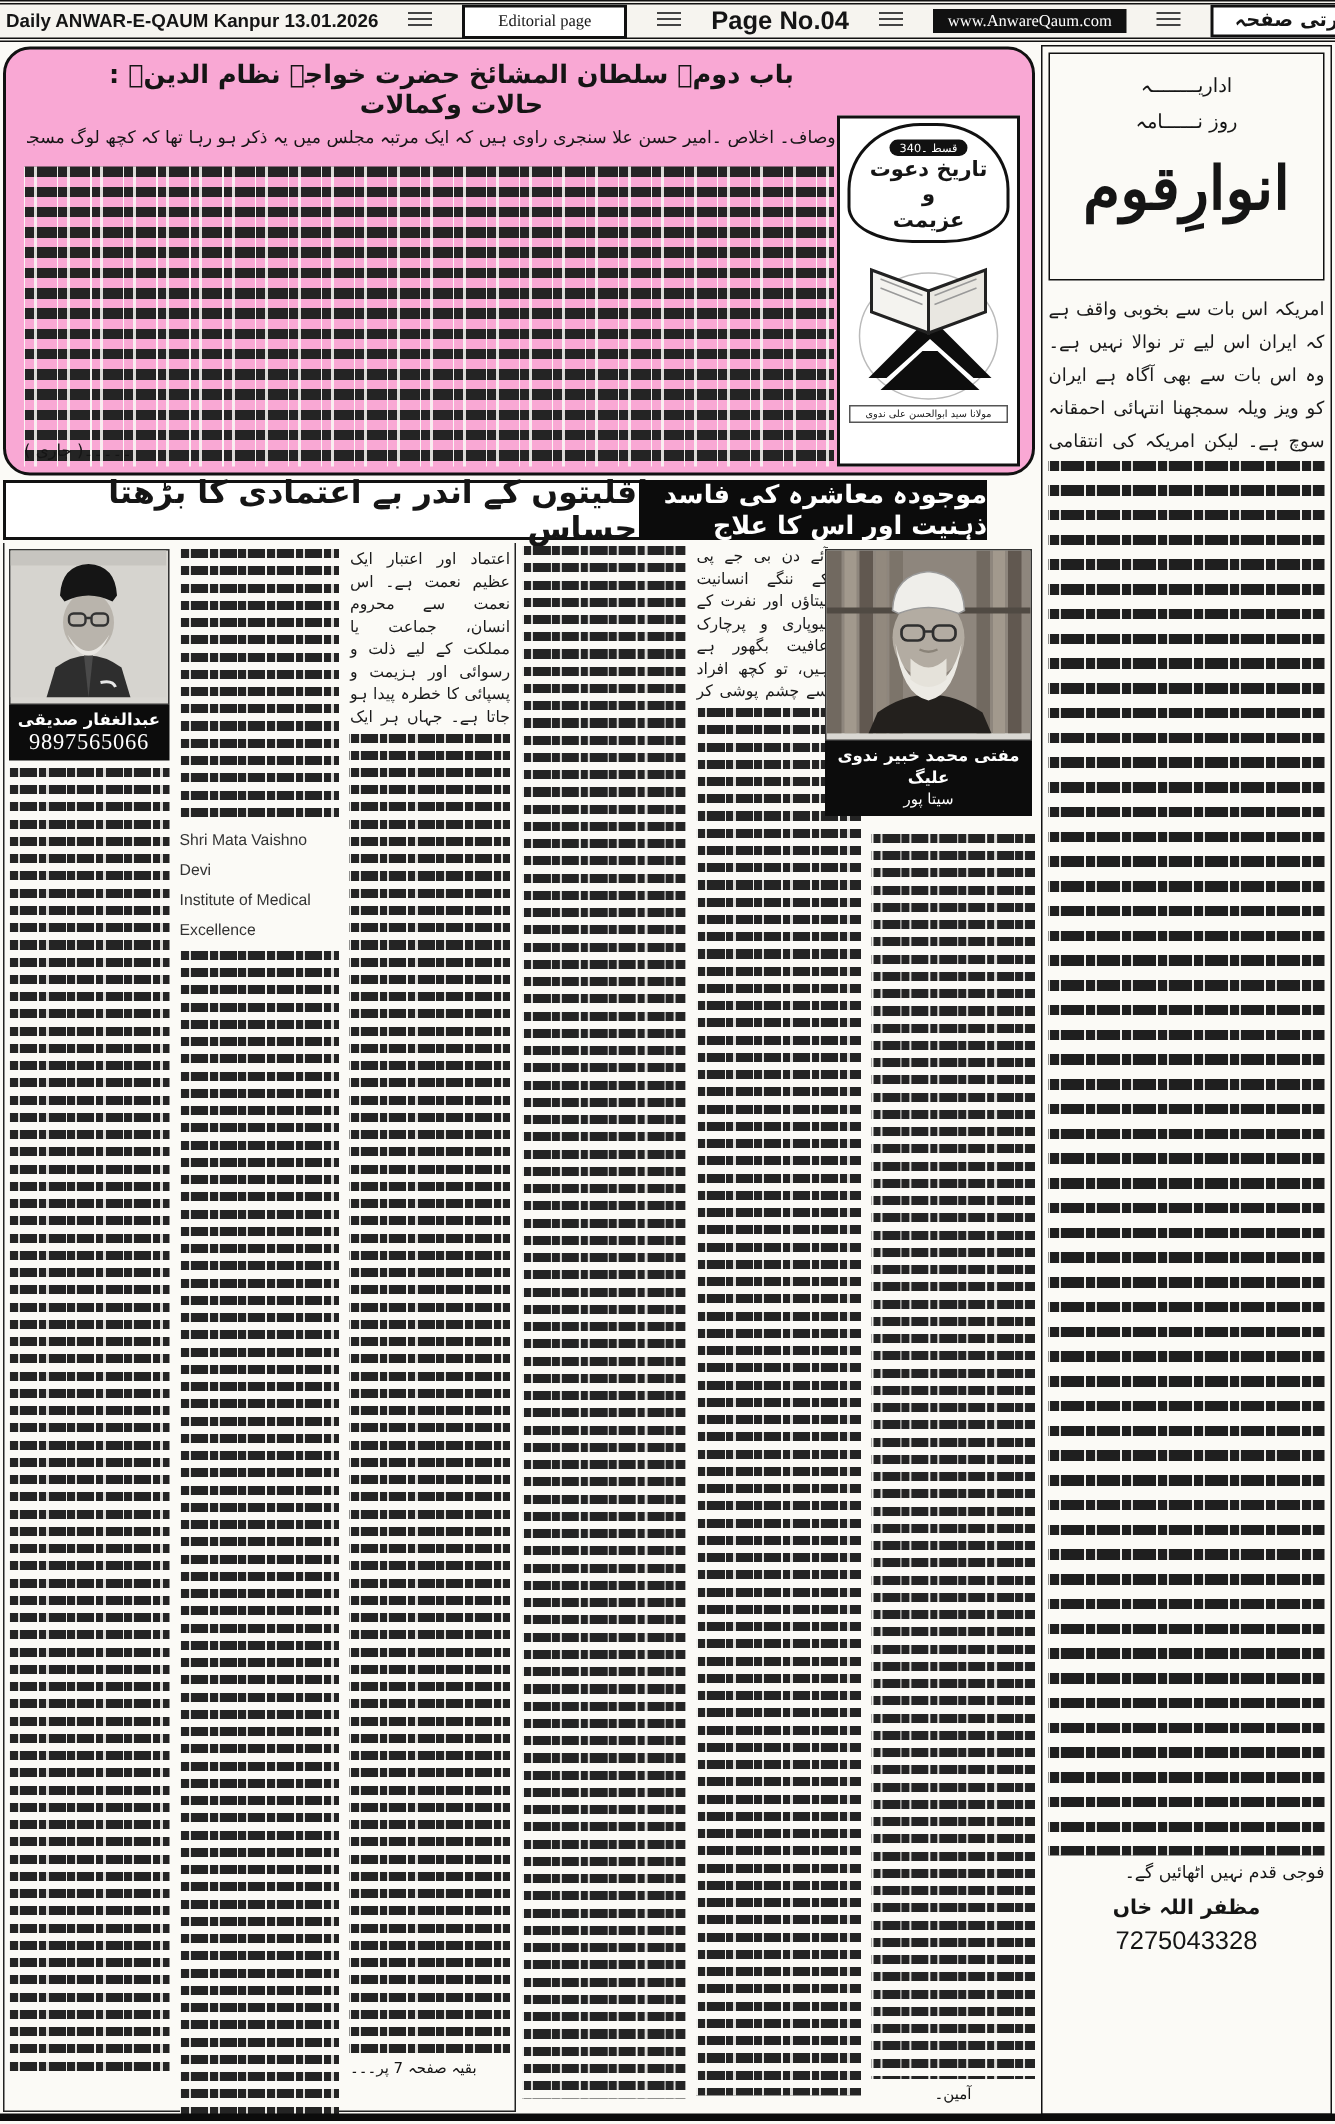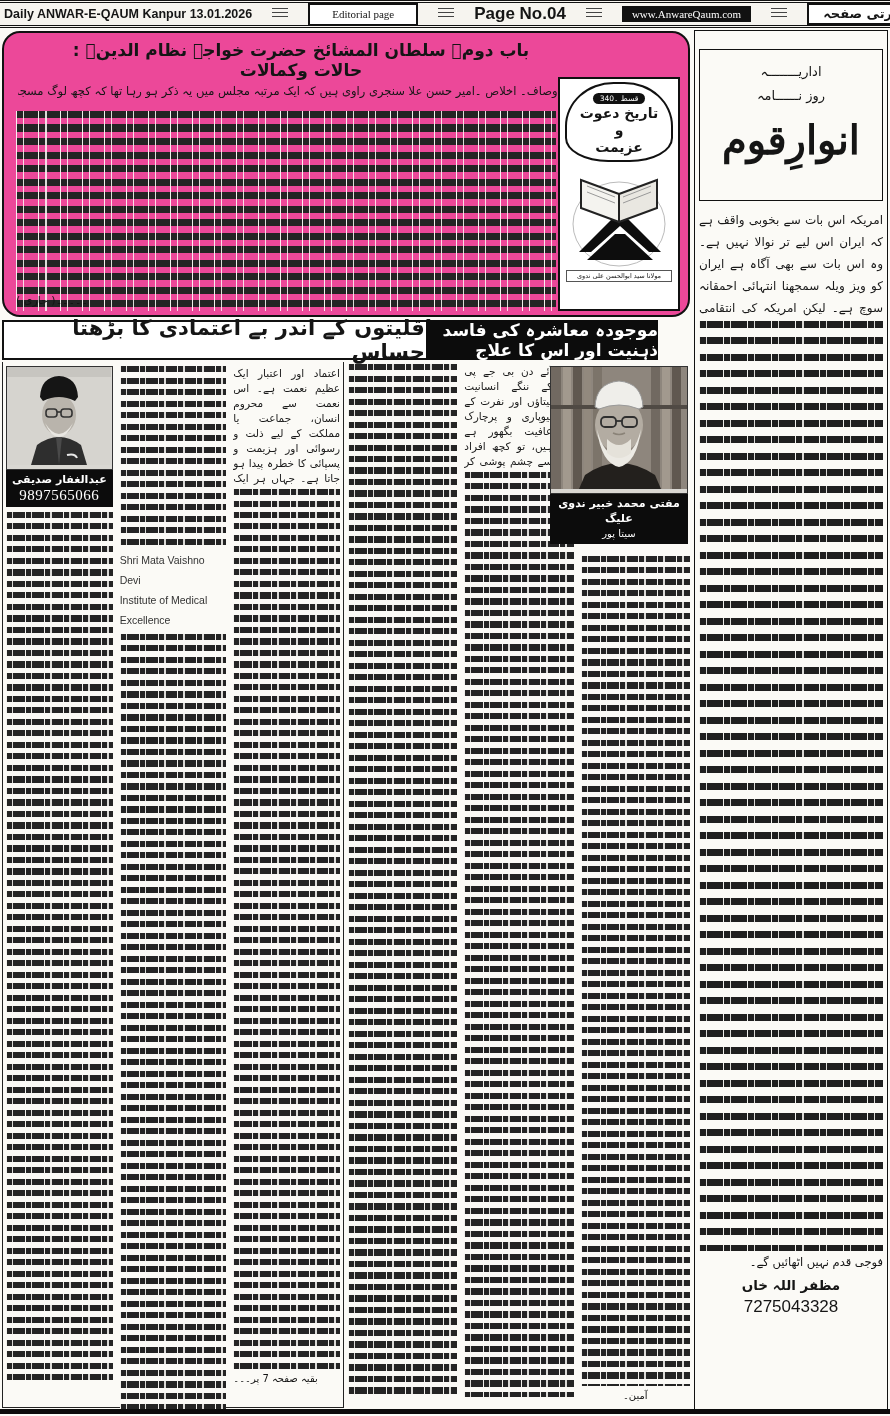--- a/index.html
+++ b/index.html
@@ -39,21 +39,21 @@
         rgba(251,250,246,.85) 7px 8.5px, rgba(251,250,246,0) 8.5px 22px),
       repeating-linear-gradient(180deg, #242424 0 7px, rgba(0,0,0,0) 7px 13.5px); }
   .ft-ed { background-image:
       repeating-linear-gradient(90deg, rgba(251,250,246,.95) 0 1px, rgba(251,250,246,0) 1px 7px,
         rgba(251,250,246,.85) 7px 8.5px, rgba(251,250,246,0) 8.5px 24px),
       repeating-linear-gradient(180deg, #1f1f1f 0 7px, rgba(0,0,0,0) 7px 16.5px); }
   .urdu { direction:rtl; unicode-bidi:embed; }
   .excerpt { direction:rtl; text-align:justify; overflow:hidden; color:#1a1a1a; }
   
   .top-art { position:absolute; left:2px; top:31px; width:688px; height:286px;
-    border:2.5px solid #111; border-radius:18px; background:#ec4899; padding:5px 10px; }
+    border:2.5px solid #111; border-radius:18px; background:#f9a8d4; padding:5px 10px; }
   .top-headline { direction:rtl; text-align:center; font-weight:bold; font-size:17px;
     margin:2px 130px 4px 40px; }
   .top-lead { direction:rtl; font-size:11.5px; white-space:nowrap; overflow:hidden;
     margin:0 4px 4px 4px; }
   .top-body { position:absolute; left:12px; top:78px; width:540px; height:200px; }
   .top-lastline { position:absolute; left:12px; bottom:8px; width:600px; direction:rtl;
     font-size:11px; text-align:left; }
   .inset { position:absolute; right:8px; top:44px; width:122px; height:234px;
     border:2px solid #111; background:#fff; text-align:center; }
   .inset-cloud { margin:3px 5px 0 5px; border:2px solid #111; border-radius:45% 45% 40% 40%/55% 55% 30% 30%;
@@ -82,21 +82,21 @@
   .eng-box { font-family:"Liberation Sans",sans-serif; font-size:10.5px; line-height:20px;
     color:#333; padding:2px 0; background:#fbfaf6; }
   .cont-line { direction:rtl; font-size:10px; text-align:left; margin-top:4px; }
   
   .mid-art { position:absolute; left:348px; top:362px; width:342px; height:1046px;
     padding:2px 0; display:flex; gap:7px; }
   .mid-photo { position:absolute; right:2px; top:4px; width:138px; z-index:2; }
   
   .rail { position:absolute; left:694px; top:30px; width:194px; height:1380px;
     border:1.5px solid #111; background:#fbfaf6; padding:4px; }
-  .masthead { border:1.5px solid #111; height:152px; text-align:center; padding-top:10px;margin-top:14px; }
+  .masthead { border:1.5px solid #111; height:152px; text-align:center; padding-top:10px; }
   .mast-small { direction:rtl; font-size:13px; line-height:24px; }
   .mast-title { direction:rtl; font-size:40px; font-weight:bold; margin-top:8px;
     font-family:"DejaVu Serif", serif; }
   .ed-hl { border-top:2px solid #111; border-bottom:2px solid #111; margin-top:8px;
     padding:6px 2px; text-align:center; }
   .ed-hl span { direction:rtl; font-weight:bold; font-size:19.5px; }
   .ed-excerpt { font-size:12px; line-height:22px; height:110px; margin-top:8px; }
   .ed-body { height:930px; margin-top:2px; }
   .ed-last { direction:rtl; font-size:11.5px; margin-top:4px; }
   .ed-by { direction:rtl; text-align:center; font-size:13.5px; font-weight:bold; margin-top:8px; }

